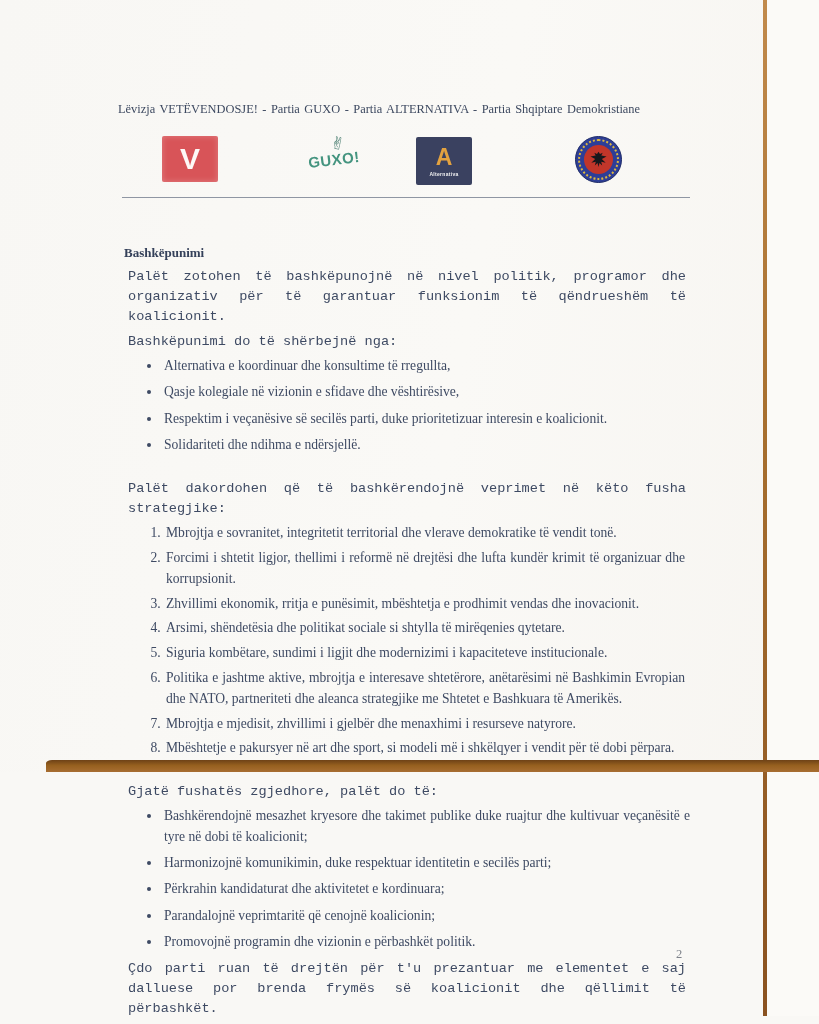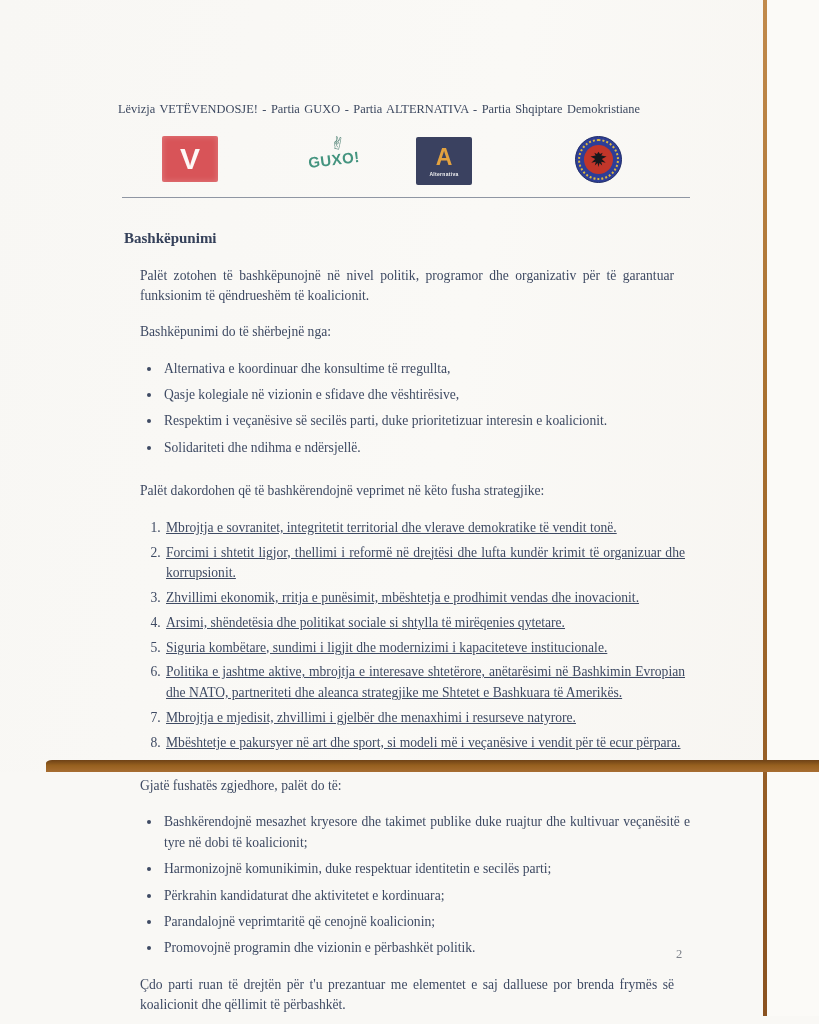--- a/index.html
+++ b/index.html
@@ -94,26 +94,27 @@
   }
 
   
   .doc {
     position:absolute; left:124px; top:227px; width:566px;
     font-size:13.6px; line-height:1.5; color:#3e4a63;
     text-align:justify;
   }
   .section { margin-bottom:23px; }
   .section h2 {
-    font-size:15px; font-weight:bold; color:#35415a; margin-bottom:2px;
+    font-size:13px; font-weight:bold; color:#35415a; margin-bottom:2px;
     text-align:left;
-  }
-  .doc p { margin:16px; }
+    margin-top:16px;
+  }
+  .doc p { margin:4px;font-family:Liberation Mono, monospace; }
   .doc ul { list-style:disc; margin:3px 0 3px 0; padding-left:38px; }
-  .doc ol { list-style:decimal; margin:2px 5px 2px 0; padding-left:40px;text-decoration:underline; }
+  .doc ol { list-style:decimal; margin:2px 5px 2px 0; padding-left:40px; }
   .doc li { margin-bottom:4.5px; padding-left:2px; }
   .doc ul li { margin-bottom:6px; }
 
   .page-number {
     position:absolute; left:676px; top:947px;
     font-size:12.5px; color:#7e828a; font-family:"Liberation Serif", serif;
   }
 </style>
 </head>
 <body>
@@ -172,21 +173,21 @@
     <div class="section">
       <p>Palët dakordohen që të bashkërendojnë veprimet në këto fusha strategjike:</p>
       <ol>
         <li>Mbrojtja e sovranitet, integritetit territorial dhe vlerave demokratike të vendit tonë.</li>
         <li>Forcimi i shtetit ligjor, thellimi i reformë në drejtësi dhe lufta kundër krimit të organizuar dhe korrupsionit.</li>
         <li>Zhvillimi ekonomik, rritja e punësimit, mbështetja e prodhimit vendas dhe inovacionit.</li>
         <li>Arsimi, shëndetësia dhe politikat sociale si shtylla të mirëqenies qytetare.</li>
         <li>Siguria kombëtare, sundimi i ligjit dhe modernizimi i kapaciteteve institucionale.</li>
         <li>Politika e jashtme aktive, mbrojtja e interesave shtetërore, anëtarësimi në Bashkimin Evropian dhe NATO, partneriteti dhe aleanca strategjike me Shtetet e Bashkuara të Amerikës.</li>
         <li>Mbrojtja e mjedisit, zhvillimi i gjelbër dhe menaxhimi i resurseve natyrore.</li>
-        <li>Mbështetje e pakursyer në art dhe sport, si modeli më i veçanësive i vendit për të ecur përpara.</li>
+        <li>Mbështetje e pakursyer në art dhe sport, si modeli më i shkëlqyer i vendit për të dobi përpara.</li>
       </ol>
     </div>
 
     <div class="section">
       <p>Gjatë fushatës zgjedhore, palët do të:</p>
       <ul>
         <li>Bashkërendojnë mesazhet kryesore dhe takimet publike duke ruajtur dhe kultivuar veçanësitë e tyre në dobi të koalicionit;</li>
         <li>Harmonizojnë komunikimin, duke respektuar identitetin e secilës parti;</li>
         <li>Përkrahin kandidaturat dhe aktivitetet e kordinuara;</li>
         <li>Parandalojnë veprimtaritë që cenojnë koalicionin;</li>

